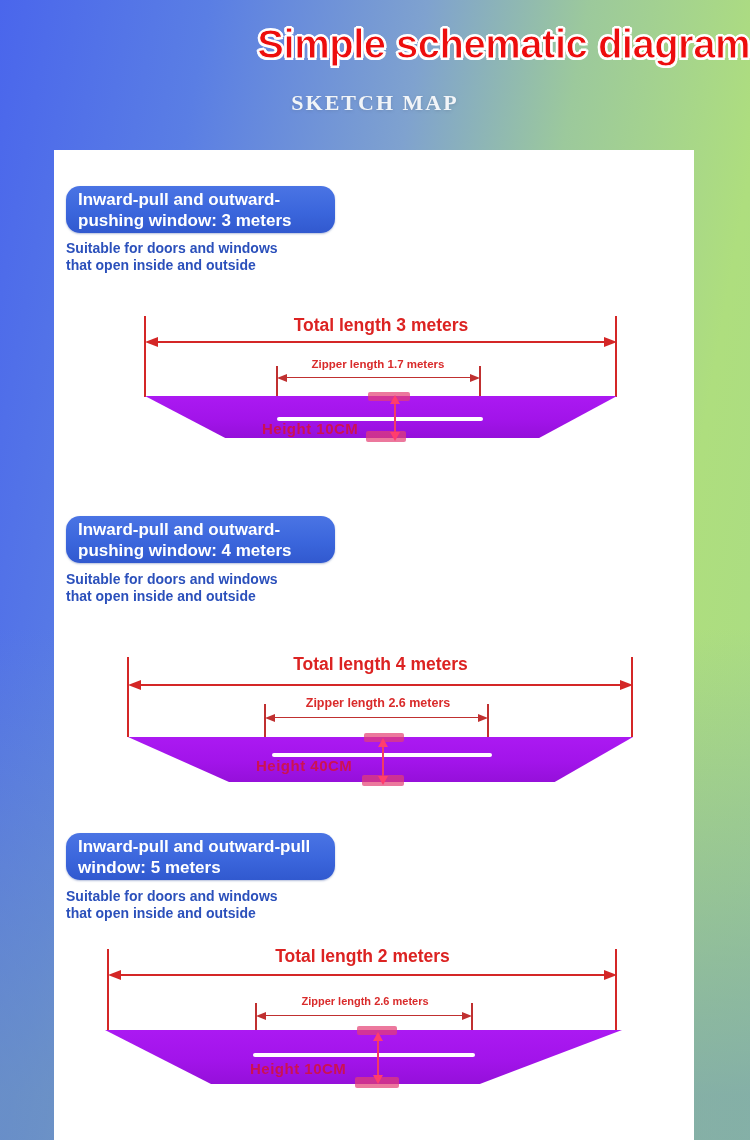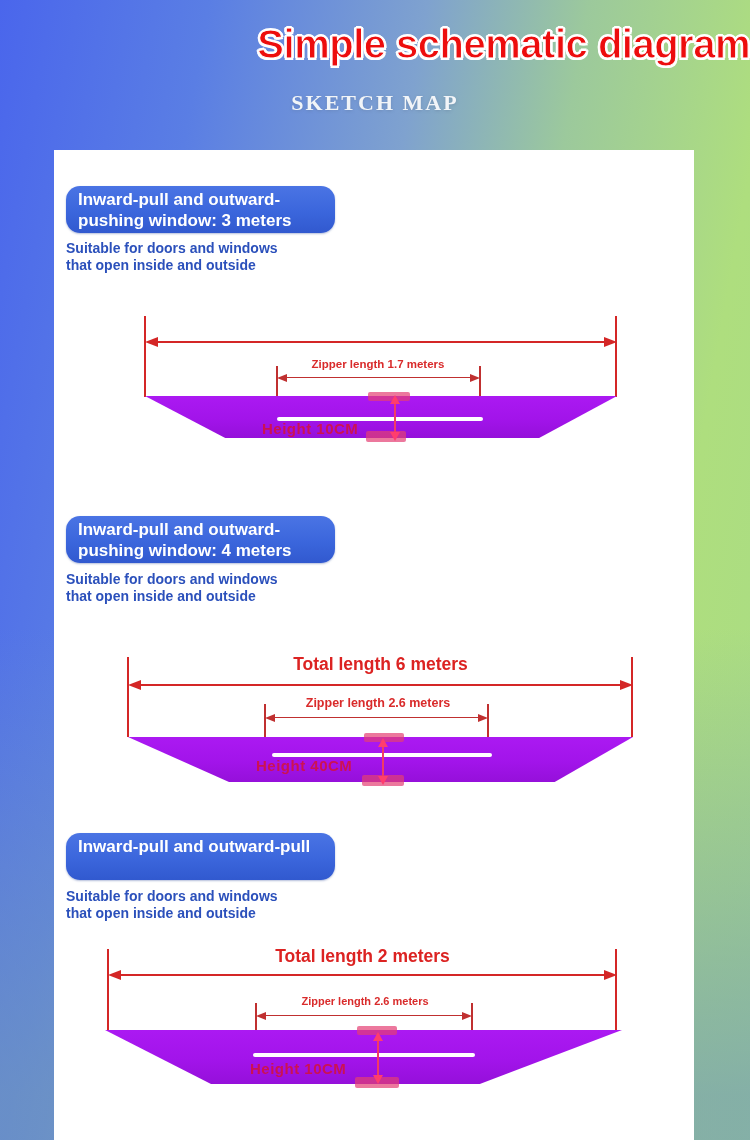--- a/index.html
+++ b/index.html
@@ -73,20 +73,21 @@
 
   <div class="pill" style="top:186px;">
     <div>Inward-pull and outward-</div>
     <div>pushing window: 3 meters</div>
   </div>
   <div class="note" style="top:240px;">
     <div>Suitable for doors and windows</div>
     <div>that open inside and outside</div>
   </div>
 
+  <div class="total-label" style="left:145px;width:472px;top:315px;">Total length 3 meters</div>
   <div class="h-arrow" style="left:145px;top:337px;width:472px;">
     <div class="line"></div>
     <div class="ah-l"></div>
     <div class="ah-r"></div>
   </div>
   <div class="tick" style="left:144px;top:316px;height:81px;"></div>
   <div class="tick" style="left:615px;top:316px;height:81px;"></div>
 
   <div class="zip-label" style="left:258px;width:240px;top:358px;font-size:11.5px;">Zipper length 1.7 meters</div>
   <div class="h-arrow small" style="left:277px;top:374px;width:203px;">
@@ -111,21 +112,21 @@
 
   <div class="pill" style="top:516px;">
     <div>Inward-pull and outward-</div>
     <div>pushing window: 4 meters</div>
   </div>
   <div class="note" style="top:571px;">
     <div>Suitable for doors and windows</div>
     <div>that open inside and outside</div>
   </div>
 
-  <div class="total-label" style="left:128px;width:505px;top:654px;">Total length 6 meters</div>
+  <div class="total-label" style="left:128px;width:505px;top:654px;">Total length 4 meters</div>
   <div class="h-arrow" style="left:128px;top:680px;width:505px;">
     <div class="line"></div>
     <div class="ah-l"></div>
     <div class="ah-r"></div>
   </div>
   <div class="tick" style="left:127px;top:657px;height:80px;"></div>
   <div class="tick" style="left:631px;top:657px;height:80px;"></div>
 
   <div class="zip-label" style="left:258px;width:240px;top:696px;font-size:12.5px;">Zipper length 2.6 meters</div>
   <div class="h-arrow small" style="left:265px;top:714px;width:223px;">
@@ -143,20 +144,21 @@
   <div class="zline" style="left:272px;top:753px;width:220px;"></div>
   <div class="h-label" style="left:256px;top:757px;">Height 40CM</div>
   <div class="v-arrow" style="left:377px;top:738px;height:47px;">
     <div class="stem"></div>
     <div class="ah-u"></div>
     <div class="ah-d"></div>
   </div>
 
   <div class="pill" style="top:833px;">
     <div>Inward-pull and outward-pull</div>
+    <div>window: 5 meters</div>
   </div>
   <div class="note" style="top:888px;">
     <div>Suitable for doors and windows</div>
     <div>that open inside and outside</div>
   </div>
 
   <div class="total-label" style="left:108px;width:509px;top:946px;">Total length 2 meters</div>
   <div class="h-arrow" style="left:108px;top:970px;width:509px;">
     <div class="line"></div>
     <div class="ah-l"></div>

